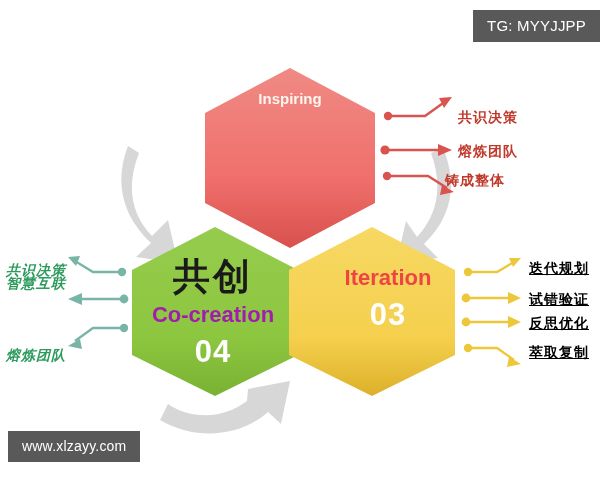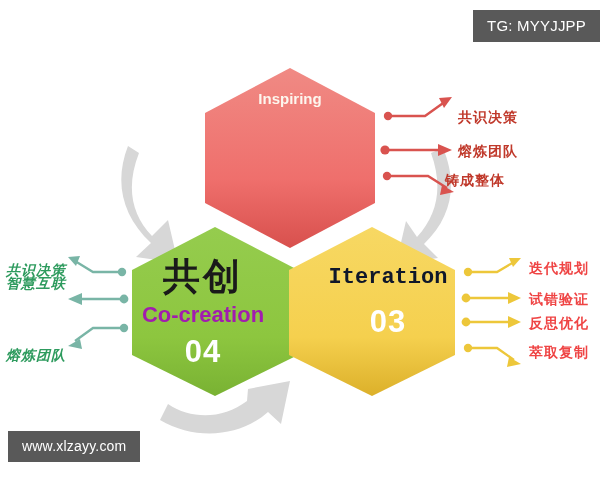--- a/index.html
+++ b/index.html
@@ -72,47 +72,47 @@
     letter-spacing: 3px;
   }
   .hex-en {
     font-family: "Liberation Sans", sans-serif;
     font-weight: bold;
     font-size: 15px;
     color: #fdf6ee;
     letter-spacing: 0px;
   }
   .hex-en.shade-g { color: #a21caf; }
-  .hex-en.shade-y { color: #0f172a; font-family: Liberation Mono, monospace; }
+  .hex-en.shade-y { color: #ef4444; }
 
   #hex-red-text  { left: 200px; top: 82px;  width: 180px; }
   #hex-red-text .hex-cn { margin-top: 19px; }
   #hex-red-text .hex-en { margin-top: 9px; display: block; }
 
-  #hex-green-text { left: 113px; top: 258px; width: 180px; }
+  #hex-green-text { left: 123px; top: 258px; width: 180px; }
   #hex-green-text .hex-en { margin-top: 9px; display: block; font-size: 22px;}
   #hex-green-text .hex-num { margin-top: 10px; display: block; }
 
   #hex-yellow-text { left: 298px; top: 258px; width: 180px; }
   #hex-yellow-text .hex-en { margin-top: 9px; display: block; font-size: 22px;}
-  #hex-yellow-text .hex-num { margin-top: 17px; display: block; }
+  #hex-yellow-text .hex-num { margin-top: 10px; display: block; }
 
   
   .side-label {
     position: absolute;
     font-family: "DejaVu Sans", "Liberation Sans", sans-serif;
     font-weight: bold;
     font-size: 14px;
     line-height: 1;
     white-space: nowrap;
     letter-spacing: 1px;
   }
   .lbl-red    { color: #c0392b; }
   .lbl-green  { color: #2e9b5e; }
-  .lbl-yellow { color: #ef4444; }
+  .lbl-yellow { color: #000000; text-decoration: underline; }
   .lbl-left   { text-align: center; font-style: italic; }
 </style>
 </head>
 <body>
 
 <div id="stage">
 
   <svg id="art" viewBox="0 0 600 480" xmlns="http://www.w3.org/2000/svg">
 
     <defs>

